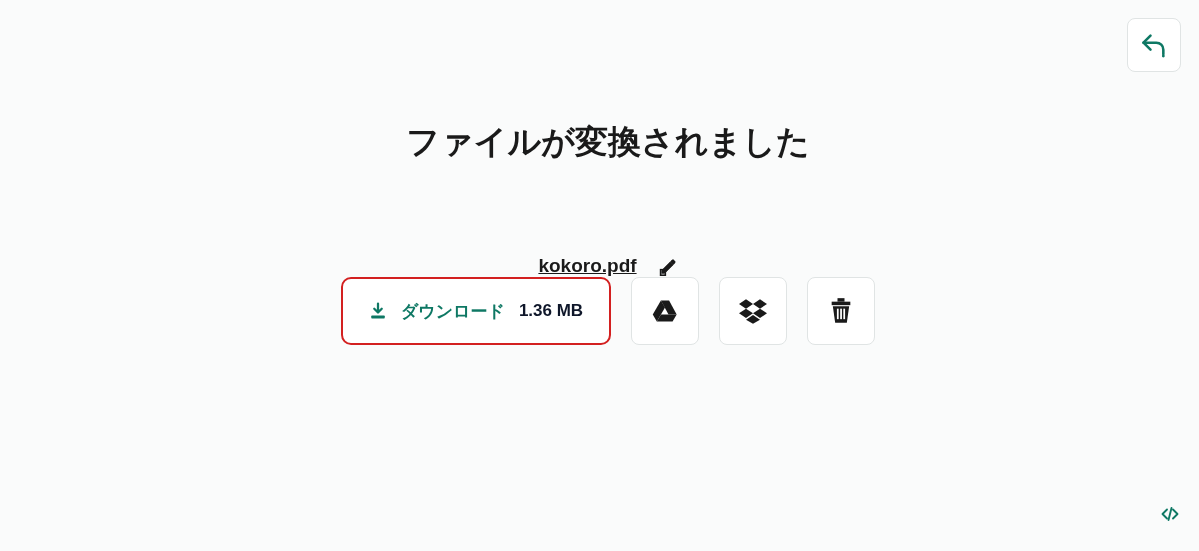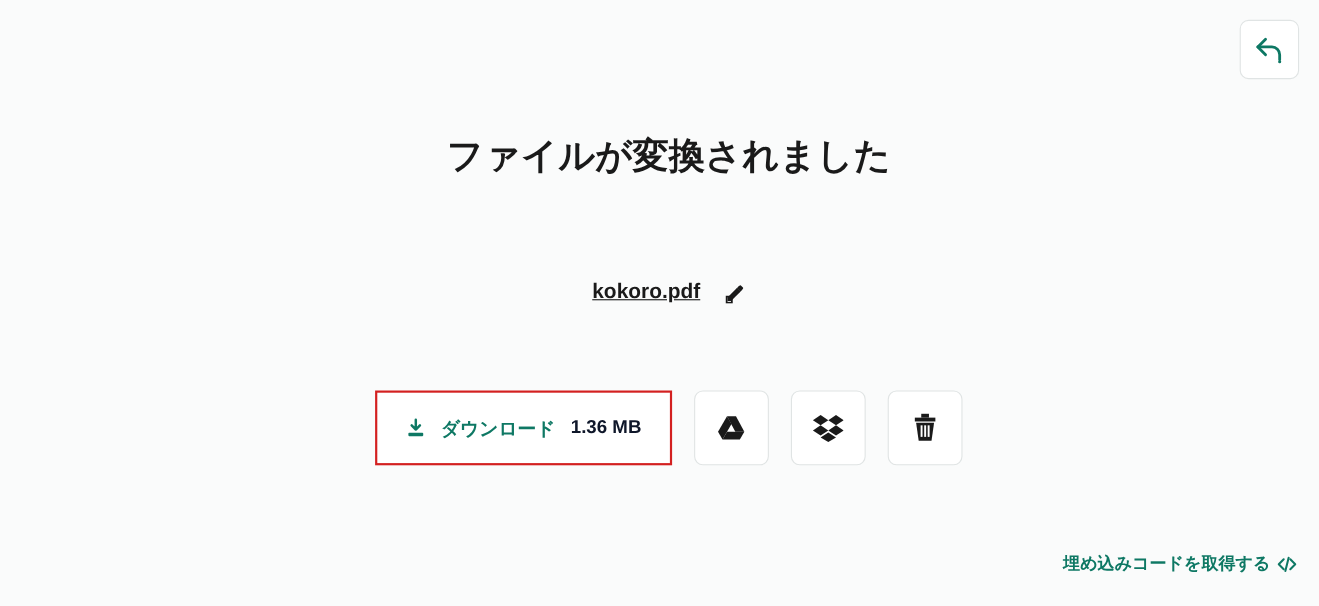--- a/index.html
+++ b/index.html
@@ -44,21 +44,20 @@
       font-size: 33px;
       font-weight: 700;
       color: #1a1a1a;
       margin-bottom: 90px;
     }
     .file-row {
       display: flex;
       align-items: center;
       justify-content: center;
       gap: 22px;
-      margin-bottom: 78px;
     }
     .filename {
       font-size: 19px;
       font-weight: 700;
       color: #1a1a1a;
       text-decoration: underline;
     }
     .edit-icon {
       cursor: pointer;
       display: inline-flex;
@@ -76,21 +75,21 @@
     .download-button {
       border: 2px solid #d32020;
       background: #fff;
       height: 68px;
       padding: 0 26px;
       display: flex;
       align-items: center;
       justify-content: center;
       gap: 14px;
       cursor: pointer;
-      border-radius: 0;
+      border-radius: 10px;
     }
     .download-button svg {
       width: 18px;
       height: 18px;
     }
     .download-label {
       font-size: 17px;
       font-weight: 700;
       color: #0e7864;
     }
@@ -194,19 +193,18 @@
         <path d="M5 8 L7 22 L17 22 L19 8 Z"></path>
         <rect x="8.5" y="10" width="1.5" height="9" fill="#fff"></rect>
         <rect x="11.3" y="10" width="1.5" height="9" fill="#fff"></rect>
         <rect x="14" y="10" width="1.5" height="9" fill="#fff"></rect>
       </svg>
     </div>
   </div>
 </div>
 
 <div class="embed-link">
-  <span>埋め込みコードを取得する</span>
   <svg viewBox="0 0 24 24" fill="none" stroke="#0e7864" stroke-width="2.5" stroke-linecap="round" stroke-linejoin="round">
     <polyline points="8 6 2 12 8 18"></polyline>
     <polyline points="16 6 22 12 16 18"></polyline>
     <line x1="14" y1="4" x2="10" y2="20"></line>
   </svg>
 </div>
 
 </body></html>

